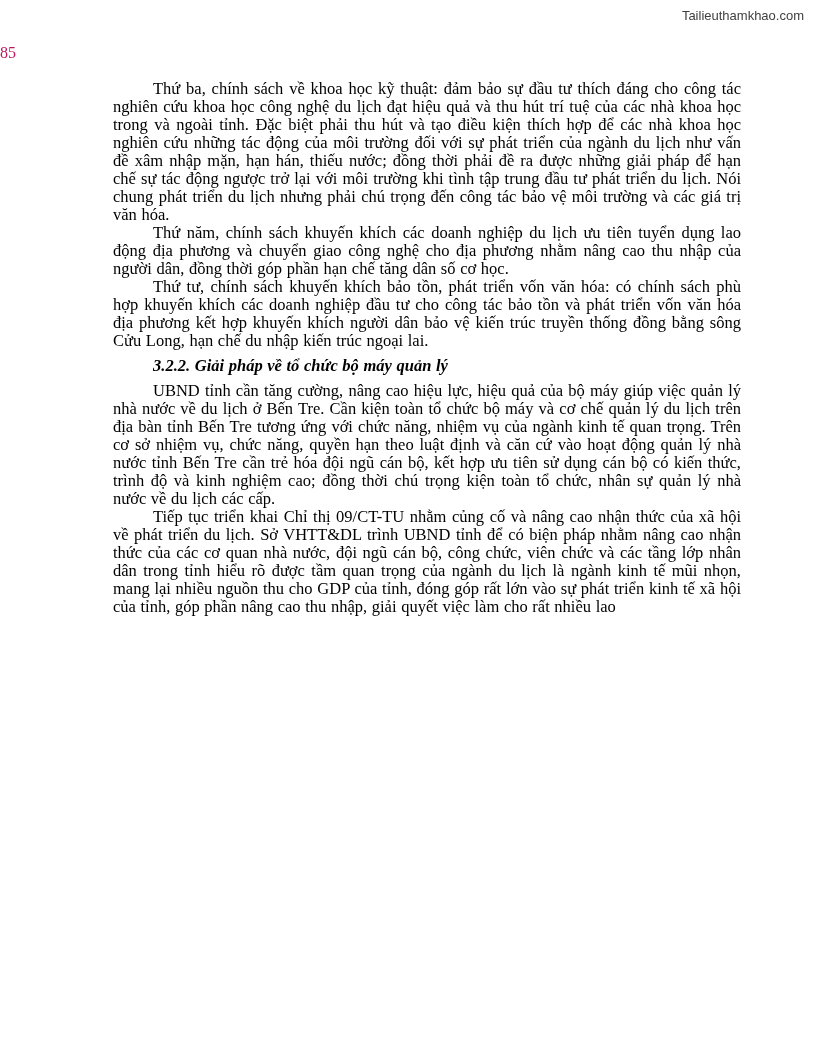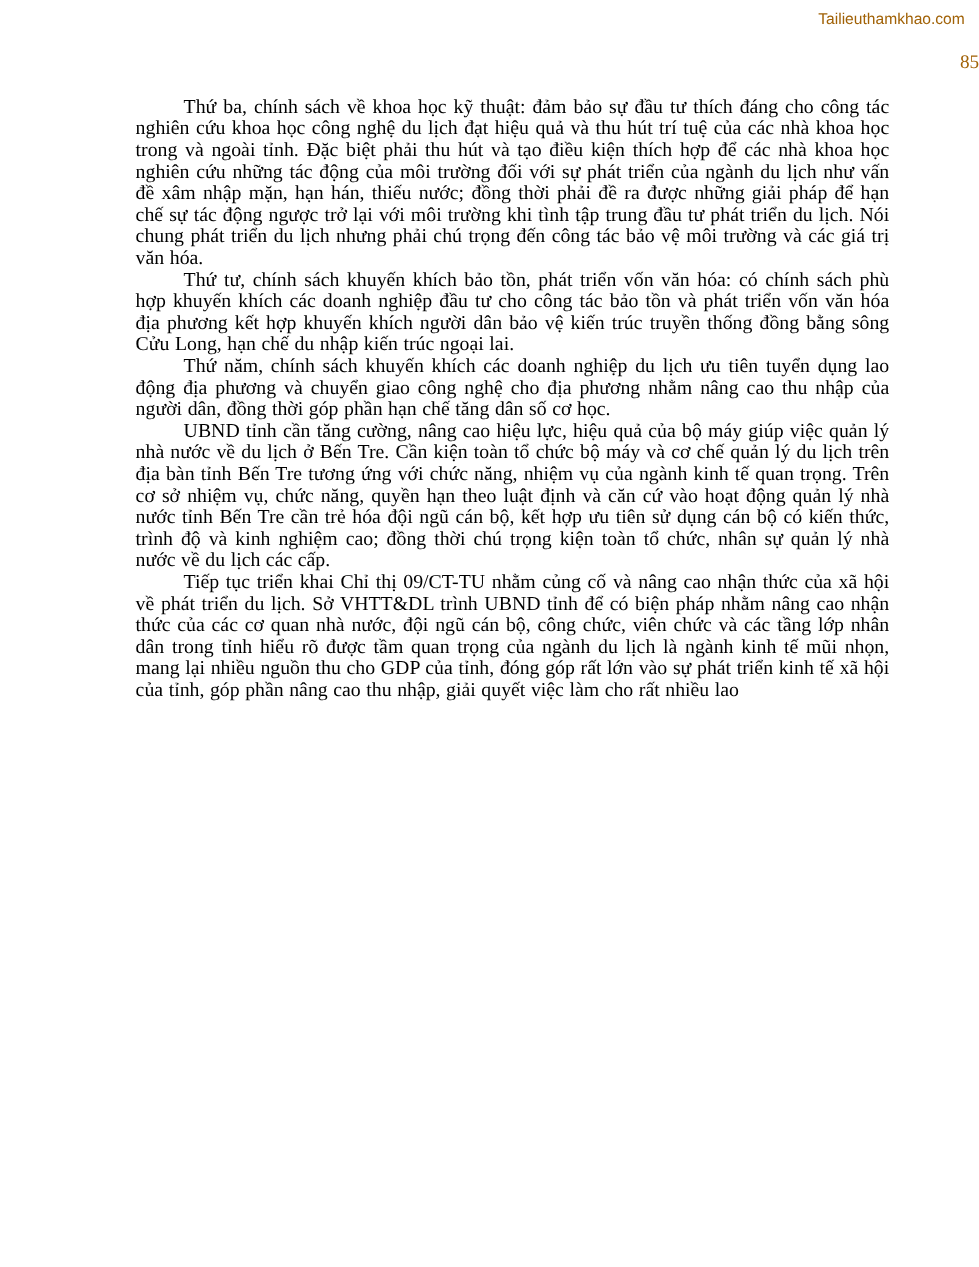--- a/index.html
+++ b/index.html
@@ -15,30 +15,30 @@
     overflow: hidden;
     font-family: "Liberation Serif", serif;
     color: #000000;
   }
   .watermark {
     position: absolute;
     top: 8px;
     right: 12px;
     font-family: "Liberation Sans", sans-serif;
     font-size: 13px;
-    color: #a16207;
+    color: #404040;
   }
   .page-number {
     position: absolute;
     top: 44px;
     left: 0;
     right: 0;
-    text-align: right;
+    text-align: left;
     font-size: 16px;
-    color: #a16207;
+    color: #be185d;
   }
   .content {
     position: absolute;
     top: 80px;
     left: 113px;
     width: 628px;
     font-size: 16.5px;
     line-height: 18px;
     text-align: justify;
   }
@@ -64,24 +64,25 @@
 <div class="page">
 
   <div class="watermark">Tailieuthamkhao.com</div>
 
   <div class="page-number">85</div>
 
   <div class="content">
 
     <p>Thứ ba, chính sách về khoa học kỹ thuật: đảm bảo sự đầu tư thích đáng cho công tác nghiên cứu khoa học công nghệ du lịch đạt hiệu quả và thu hút trí tuệ của các nhà khoa học trong và ngoài tỉnh. Đặc biệt phải thu hút và tạo điều kiện thích hợp để các nhà khoa học nghiên cứu những tác động của môi trường đối với sự phát triển của ngành du lịch như vấn đề xâm nhập mặn, hạn hán, thiếu nước; đồng thời phải đề ra được những giải pháp để hạn chế sự tác động ngược trở lại với môi trường khi tình tập trung đầu tư phát triển du lịch. Nói chung phát triển du lịch nhưng phải chú trọng đến công tác bảo vệ môi trường và các giá trị văn hóa.</p>
 
+    <p>Thứ năm, chính sách khuyến khích các doanh nghiệp du lịch ưu tiên tuyển dụng lao động địa phương và chuyển giao công nghệ cho địa phương nhằm nâng cao thu nhập của người dân, đồng thời góp phần hạn chế tăng dân số cơ học.</p>
+
     <p>Thứ tư, chính sách khuyến khích bảo tồn, phát triển vốn văn hóa: có chính sách phù hợp khuyến khích các doanh nghiệp đầu tư cho công tác bảo tồn và phát triển vốn văn hóa địa phương kết hợp khuyến khích người dân bảo vệ kiến trúc truyền thống đồng bằng sông Cửu Long, hạn chế du nhập kiến trúc ngoại lai.</p>
 
-    <p>Thứ năm, chính sách khuyến khích các doanh nghiệp du lịch ưu tiên tuyển dụng lao động địa phương và chuyển giao công nghệ cho địa phương nhằm nâng cao thu nhập của người dân, đồng thời góp phần hạn chế tăng dân số cơ học.</p>
-
+    <p class="section-heading">3.2.2. Giải pháp về tổ chức bộ máy quản lý</p>
 
     <p>UBND tỉnh cần tăng cường, nâng cao hiệu lực, hiệu quả của bộ máy giúp việc quản lý nhà nước về du lịch ở Bến Tre. Cần kiện toàn tổ chức bộ máy và cơ chế quản lý du lịch trên địa bàn tỉnh Bến Tre tương ứng với chức năng, nhiệm vụ của ngành kinh tế quan trọng. Trên cơ sở nhiệm vụ, chức năng, quyền hạn theo luật định và căn cứ vào hoạt động quản lý nhà nước tỉnh Bến Tre cần trẻ hóa đội ngũ cán bộ, kết hợp ưu tiên sử dụng cán bộ có kiến thức, trình độ và kinh nghiệm cao; đồng thời chú trọng kiện toàn tổ chức, nhân sự quản lý nhà nước về du lịch các cấp.</p>
 
     <p>Tiếp tục triển khai Chỉ thị 09/CT-TU nhằm củng cố và nâng cao nhận thức của xã hội về phát triển du lịch. Sở VHTT&amp;DL trình UBND tỉnh để có biện pháp nhằm nâng cao nhận thức của các cơ quan nhà nước, đội ngũ cán bộ, công chức, viên chức và các tầng lớp nhân dân trong tỉnh hiểu rõ được tầm quan trọng của ngành du lịch là ngành kinh tế mũi nhọn, mang lại nhiều nguồn thu cho GDP của tỉnh, đóng góp rất lớn vào sự phát triển kinh tế xã hội của tỉnh, góp phần nâng cao thu nhập, giải quyết việc làm cho rất nhiều lao</p>
 
   </div>
 
 </div>
 
 </body></html>

